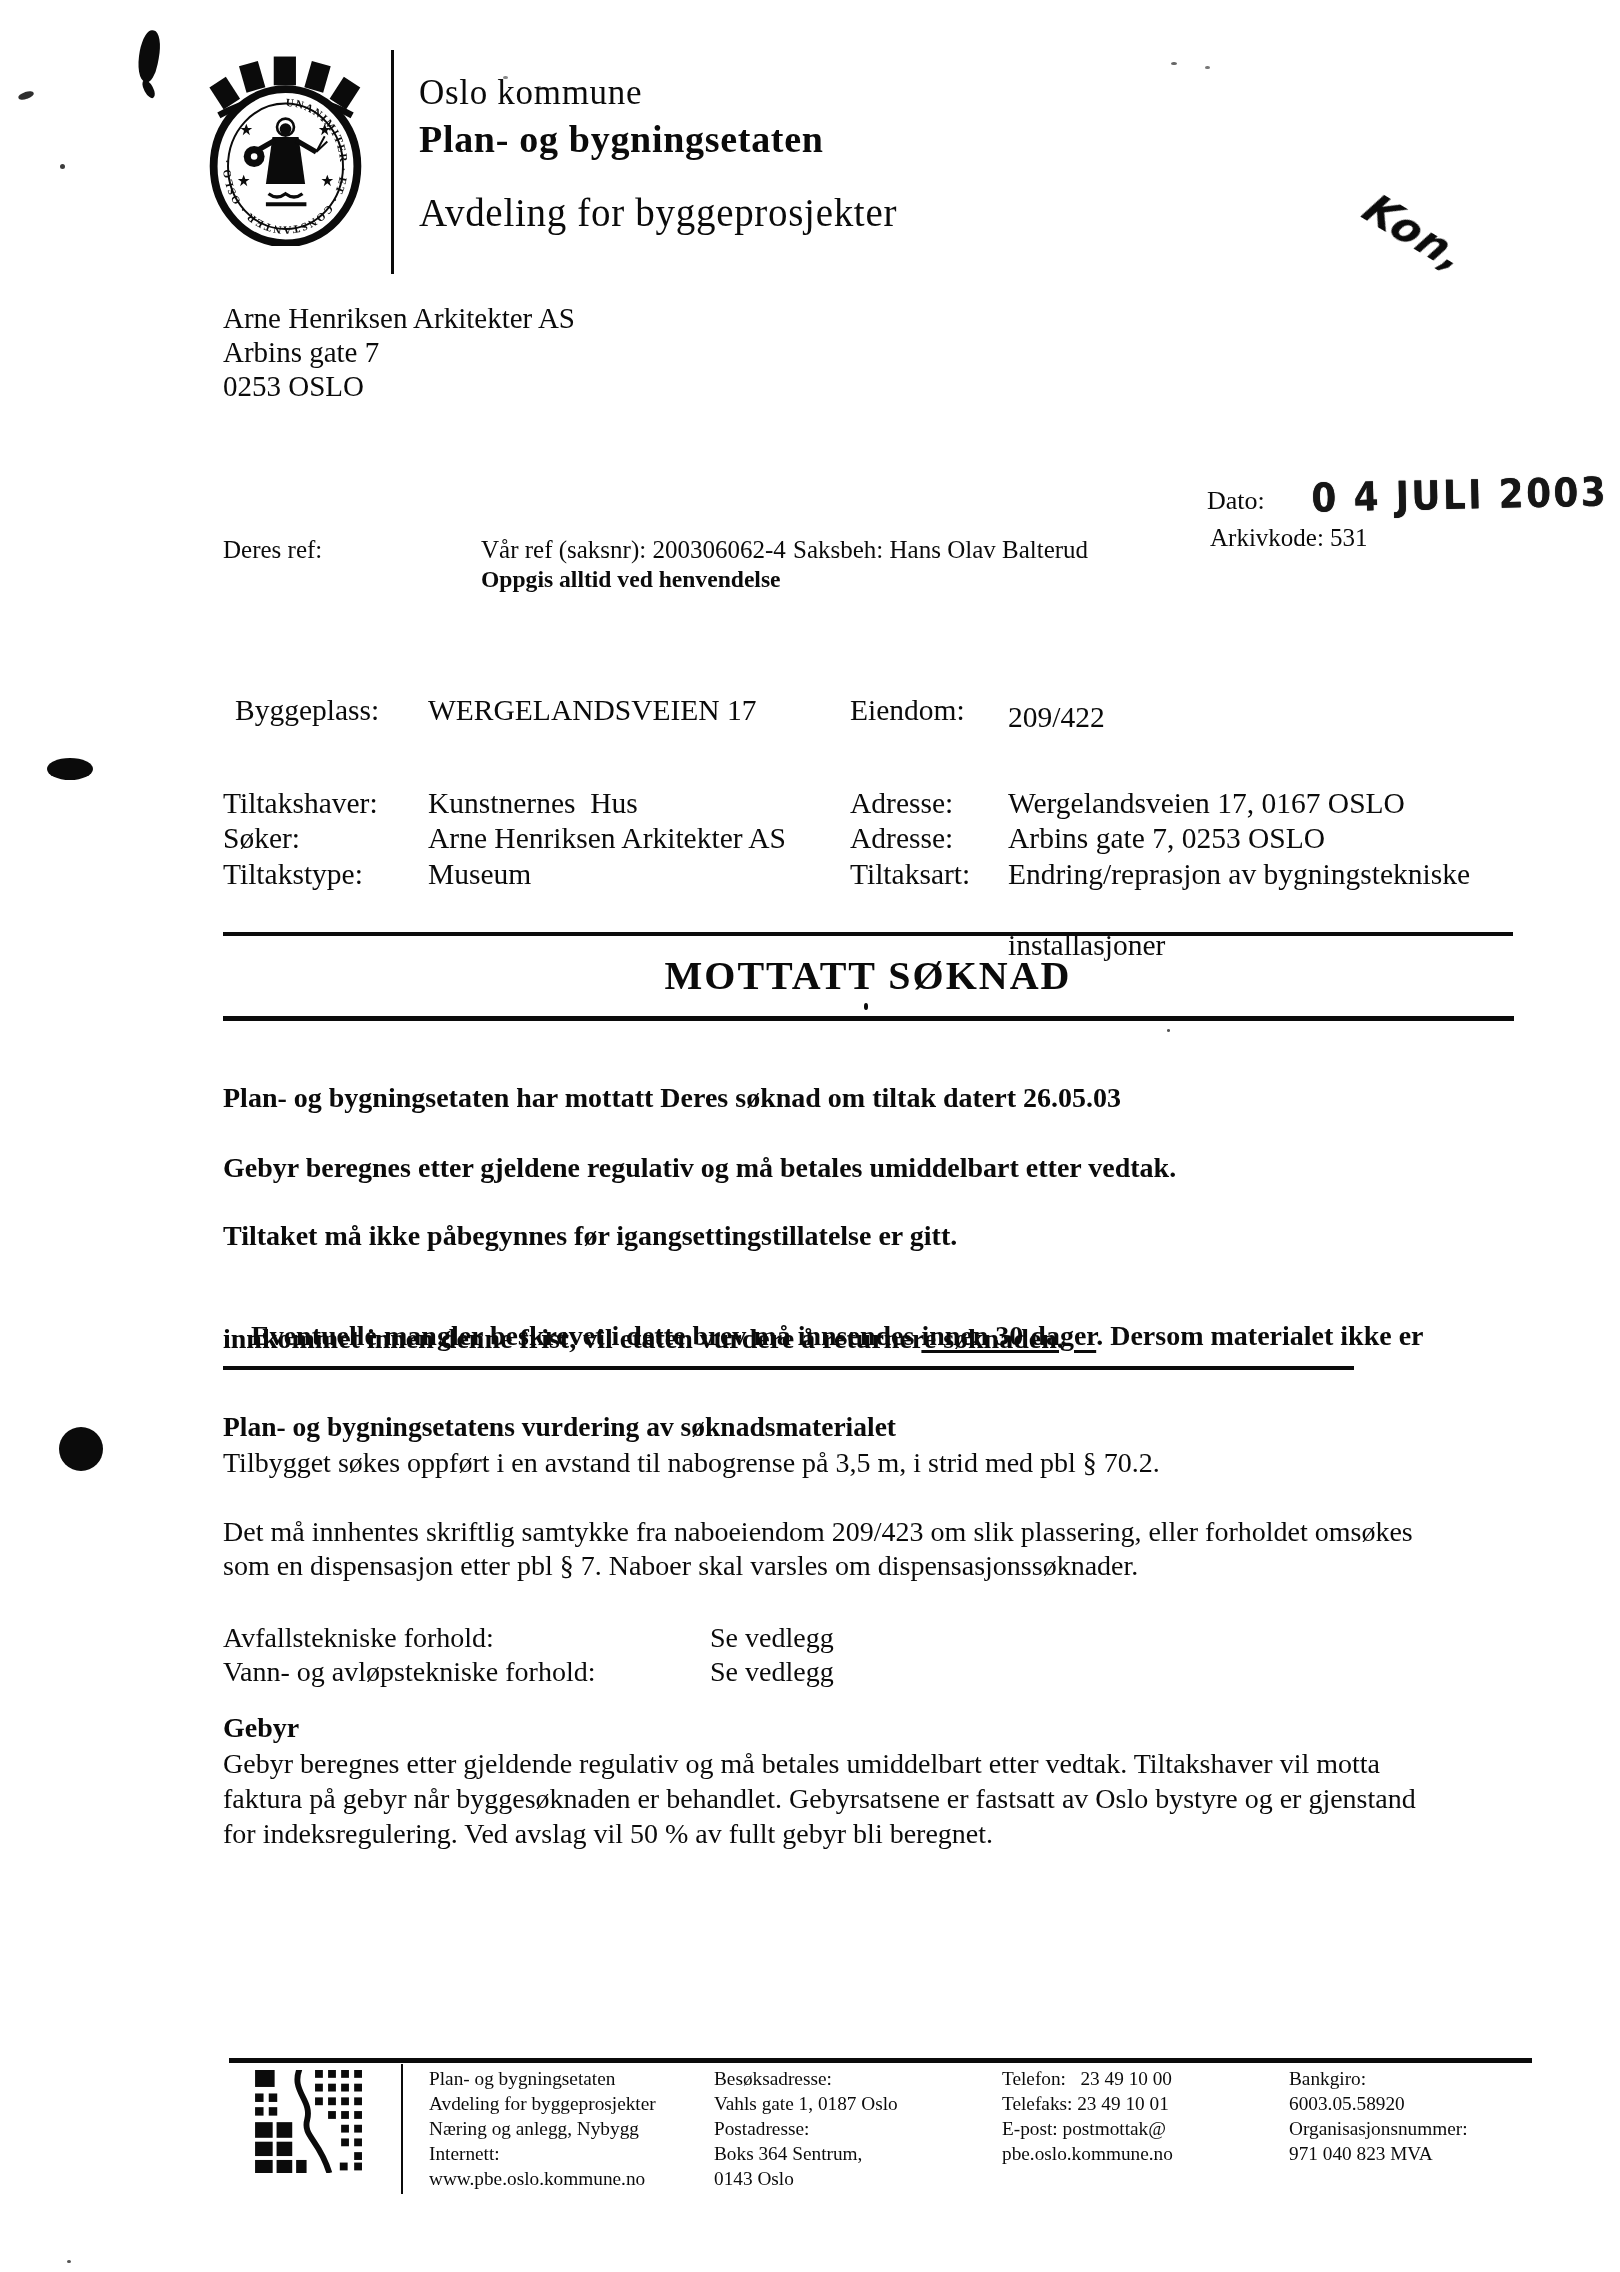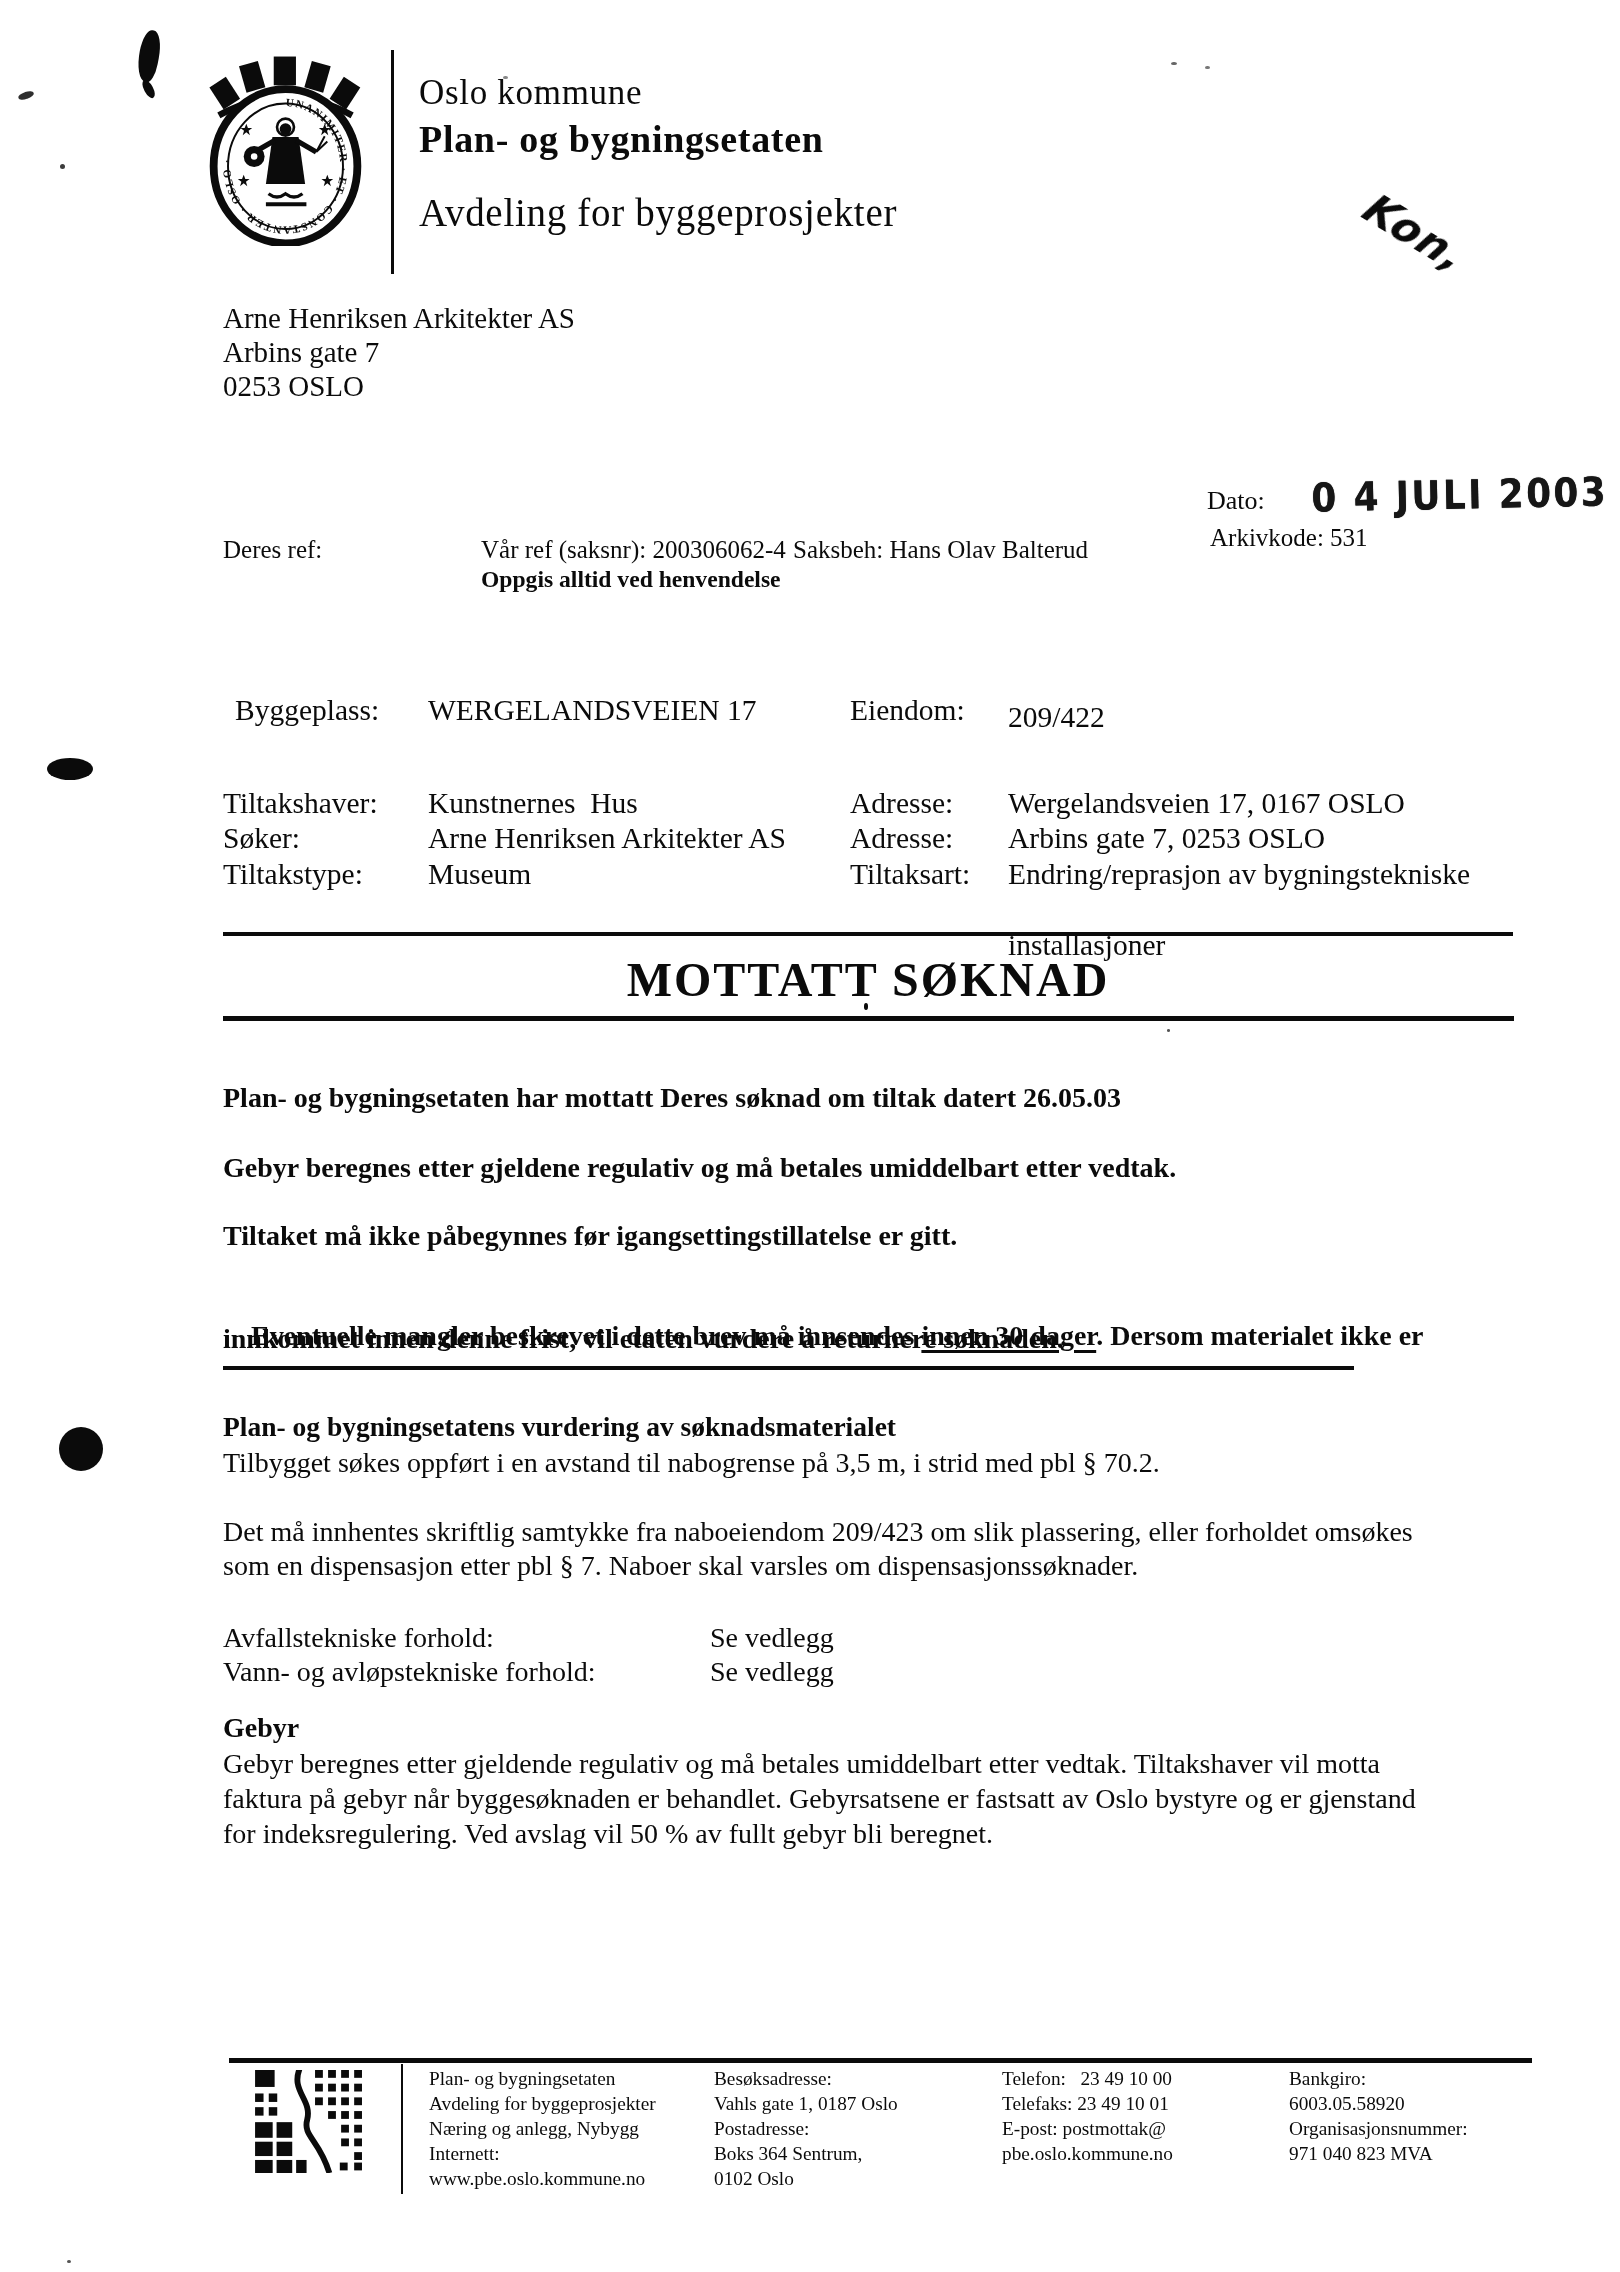--- a/index.html
+++ b/index.html
@@ -24,21 +24,21 @@
   .dato-label{font-size:26px;}
   .stamp{
     font-family:"DejaVu Sans",sans-serif;font-weight:bold;font-size:38px;
     letter-spacing:2.6px;color:#161616;
     transform:rotate(-1.2deg) scaleX(0.94) scaleY(1.05);transform-origin:left top;
     text-shadow:0 0 0.7px #161616;
   }
   
   .ct{font-size:29.5px;}
   
-  .banner-title{font-size:48px;font-weight:bold;letter-spacing:2px;text-align:center;}
+  .banner-title{font-size:40px;font-weight:bold;letter-spacing:2px;text-align:center;}
   
   .para{font-size:28px;font-weight:bold;}
   .body-reg{font-size:28px;}
   .assess-h{font-size:27.5px;font-weight:bold;}
   .u30{text-decoration:underline;text-decoration-thickness:2.6px;text-underline-offset:4.6px;}
   
   .foot{font-size:19.3px;line-height:25px;}
   
   .ink{background:#0b0b0b;}
   .handnote{
@@ -230,21 +230,21 @@
     <div class="line">Næring og anlegg, Nybygg</div>
     <div class="line">Internett:</div>
     <div class="line">www.pbe.oslo.kommune.no</div>
   </div>
 
   <div class="abs foot" style="left:714px;top:2066px;">
     <div class="line">Besøksadresse:</div>
     <div class="line">Vahls gate 1, 0187 Oslo</div>
     <div class="line">Postadresse:</div>
     <div class="line">Boks 364 Sentrum,</div>
-    <div class="line">0102 Oslo</div>
+    <div class="line">0143 Oslo</div>
   </div>
 
   <div class="abs foot" style="left:1002px;top:2066px;">
     <div class="line">Telefon:   23 49 10 00</div>
     <div class="line">Telefaks: 23 49 10 01</div>
     <div class="line">E-post: postmottak@</div>
     <div class="line">pbe.oslo.kommune.no</div>
   </div>
 
   <div class="abs foot" style="left:1289px;top:2066px;">

